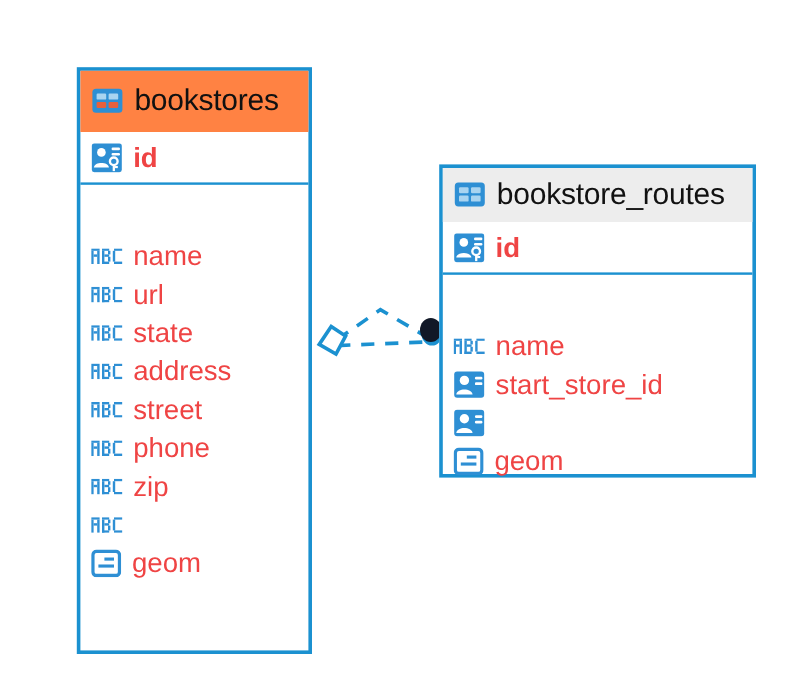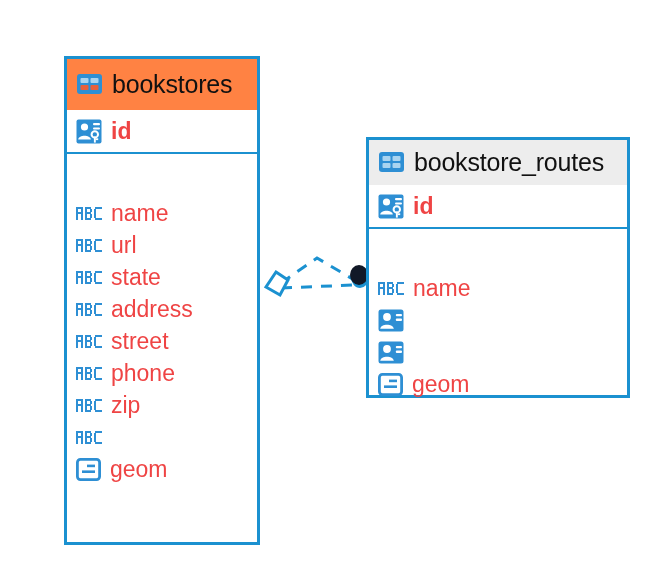--- a/index.html
+++ b/index.html
@@ -325,20 +325,21 @@
           <span class="field-name">name</span>
         </div>
         <div class="field-row">
           <svg class="ico" width="26" height="23" viewBox="0 0 26 23">
             <rect x="0.5" y="0.5" width="25" height="22" rx="2.5" fill="#2E8FD4"></rect>
             <circle cx="9" cy="8" r="3.9" fill="#ffffff"></circle>
             <path d="M 2.2 19.8 C 2.9 14.3 15.1 14.3 15.8 19.8 Z" fill="#ffffff"></path>
             <rect x="17.8" y="5" width="6.2" height="2.3" rx="1" fill="#ffffff"></rect>
             <rect x="17.8" y="9.6" width="6.2" height="2.3" rx="1" fill="#ffffff"></rect>
           </svg>
+          <span class="field-name">start_store_id</span>
         </div>
         <div class="field-row">
           <svg class="ico" width="26" height="23" viewBox="0 0 26 23">
             <rect x="0.5" y="0.5" width="25" height="22" rx="2.5" fill="#2E8FD4"></rect>
             <circle cx="9" cy="8" r="3.9" fill="#ffffff"></circle>
             <path d="M 2.2 19.8 C 2.9 14.3 15.1 14.3 15.8 19.8 Z" fill="#ffffff"></path>
             <rect x="17.8" y="5" width="6.2" height="2.3" rx="1" fill="#ffffff"></rect>
             <rect x="17.8" y="9.6" width="6.2" height="2.3" rx="1" fill="#ffffff"></rect>
           </svg>
         </div>

